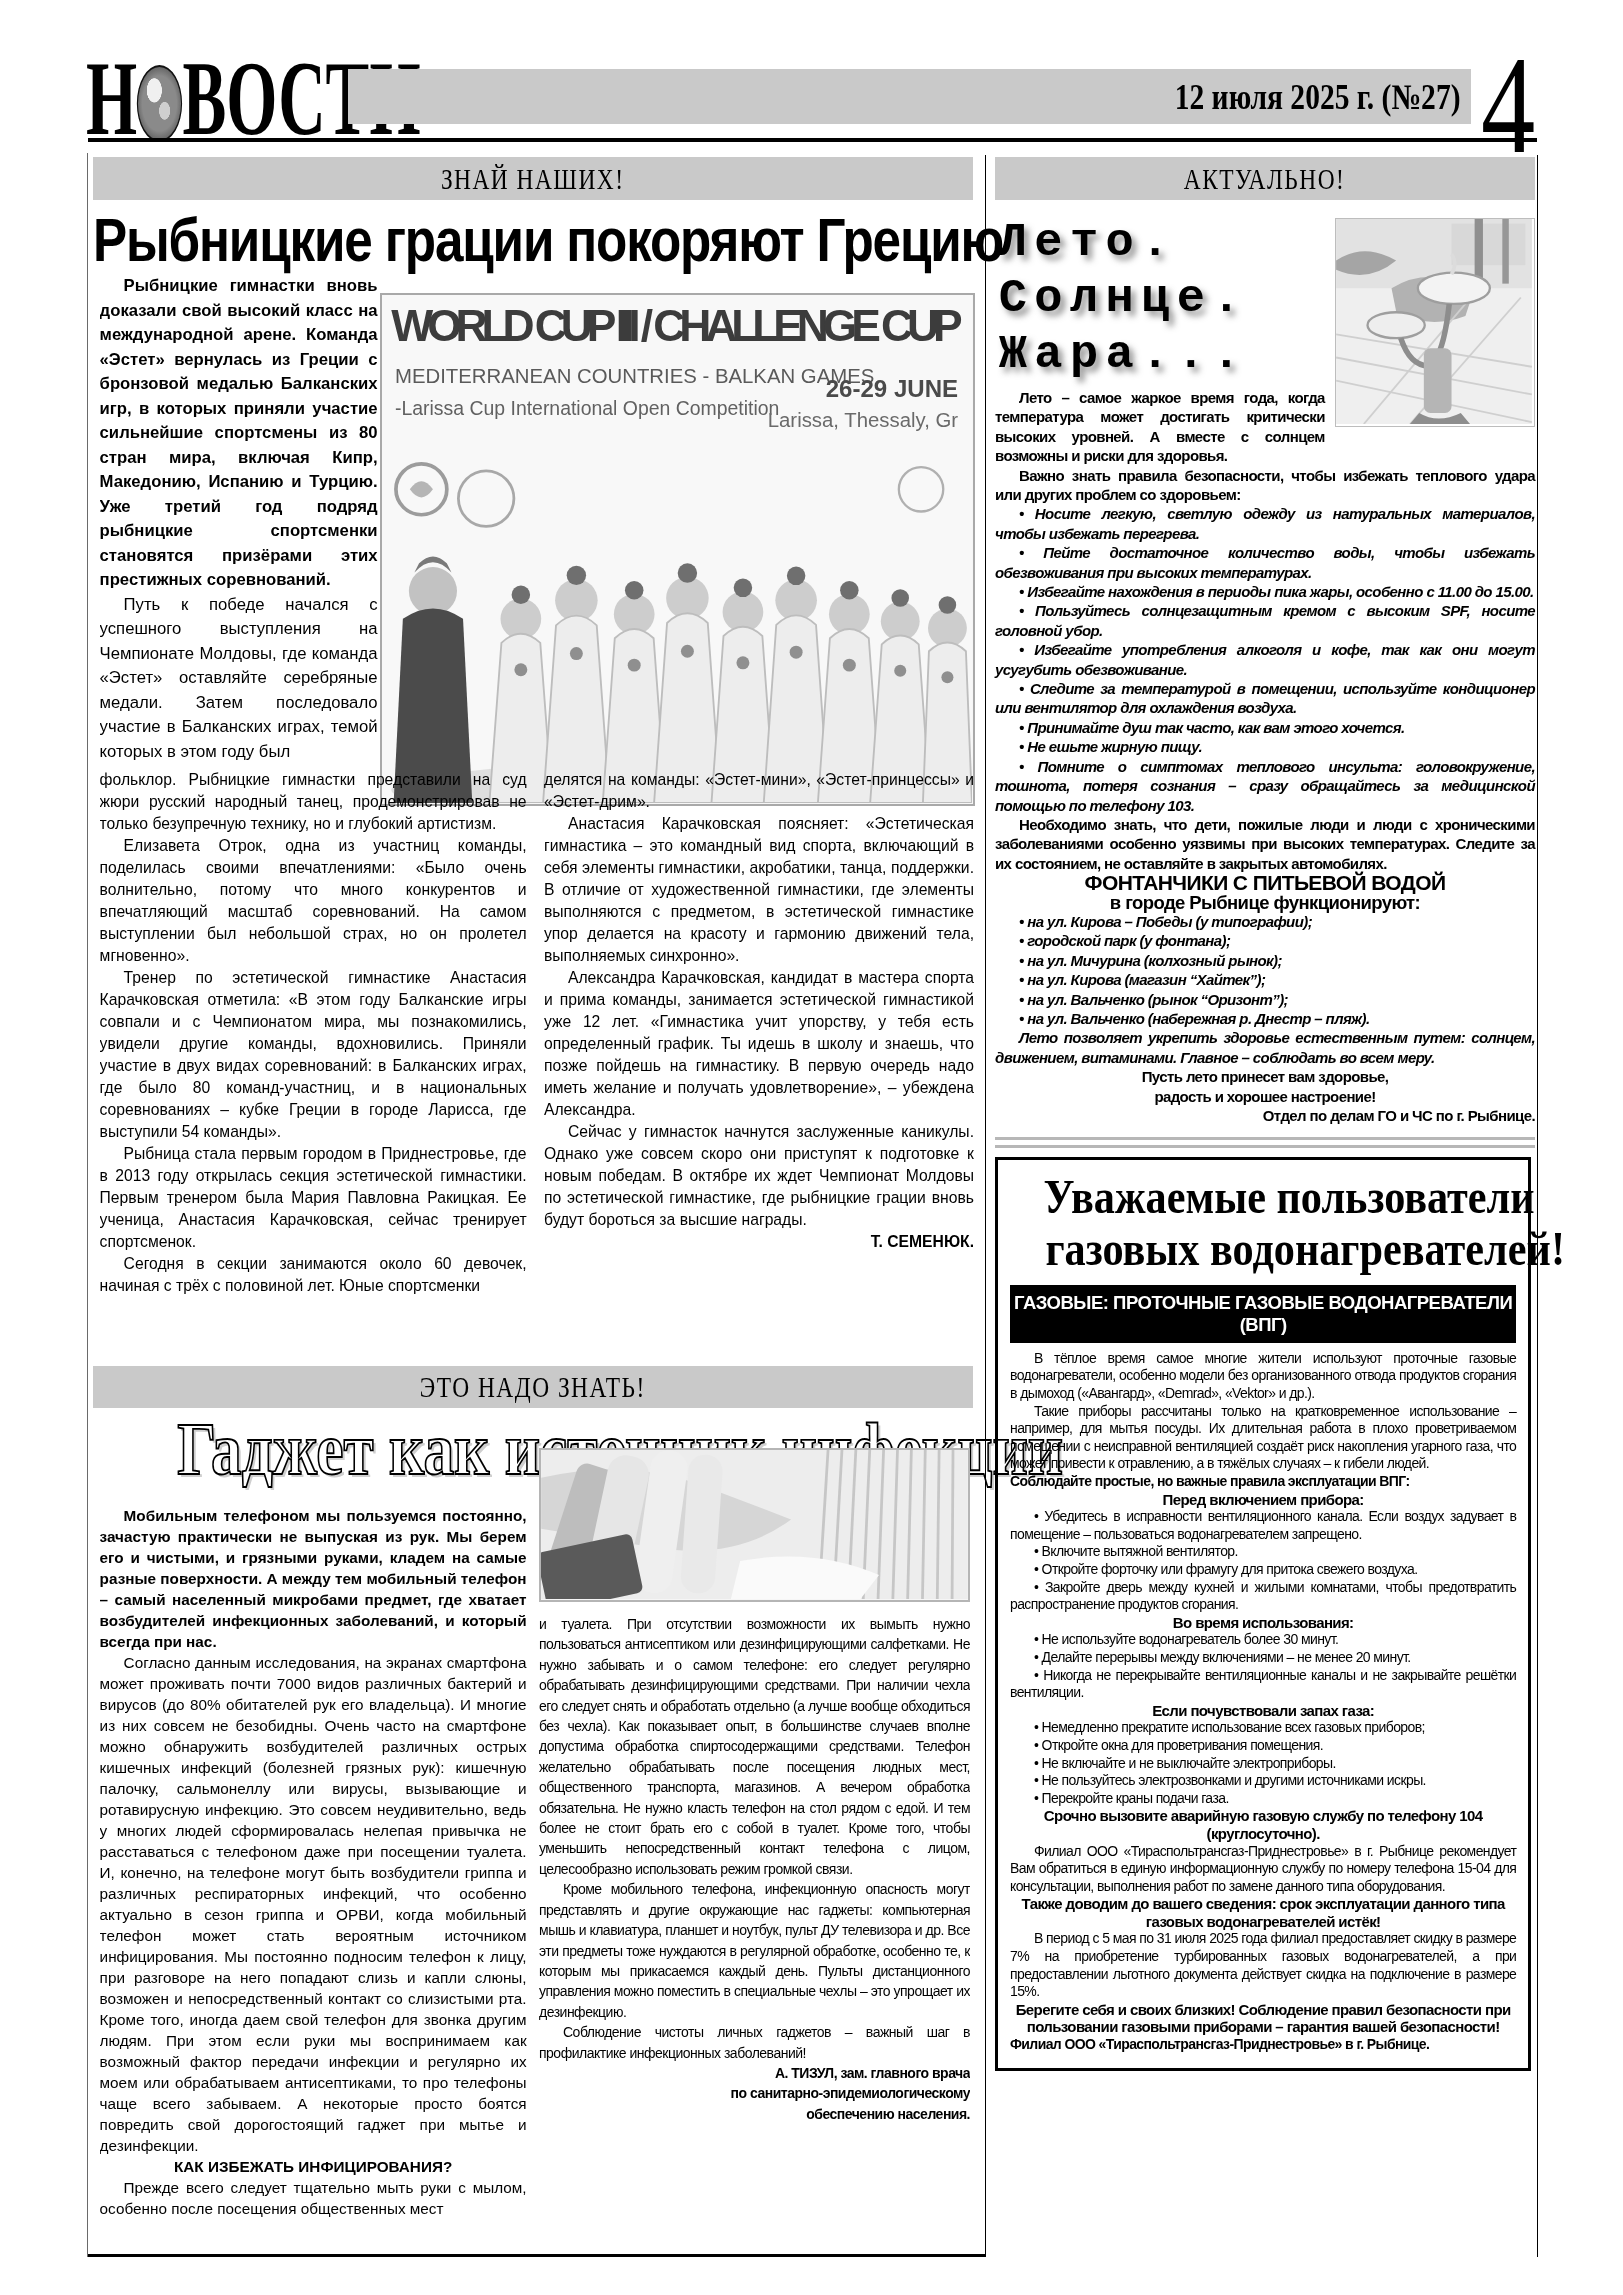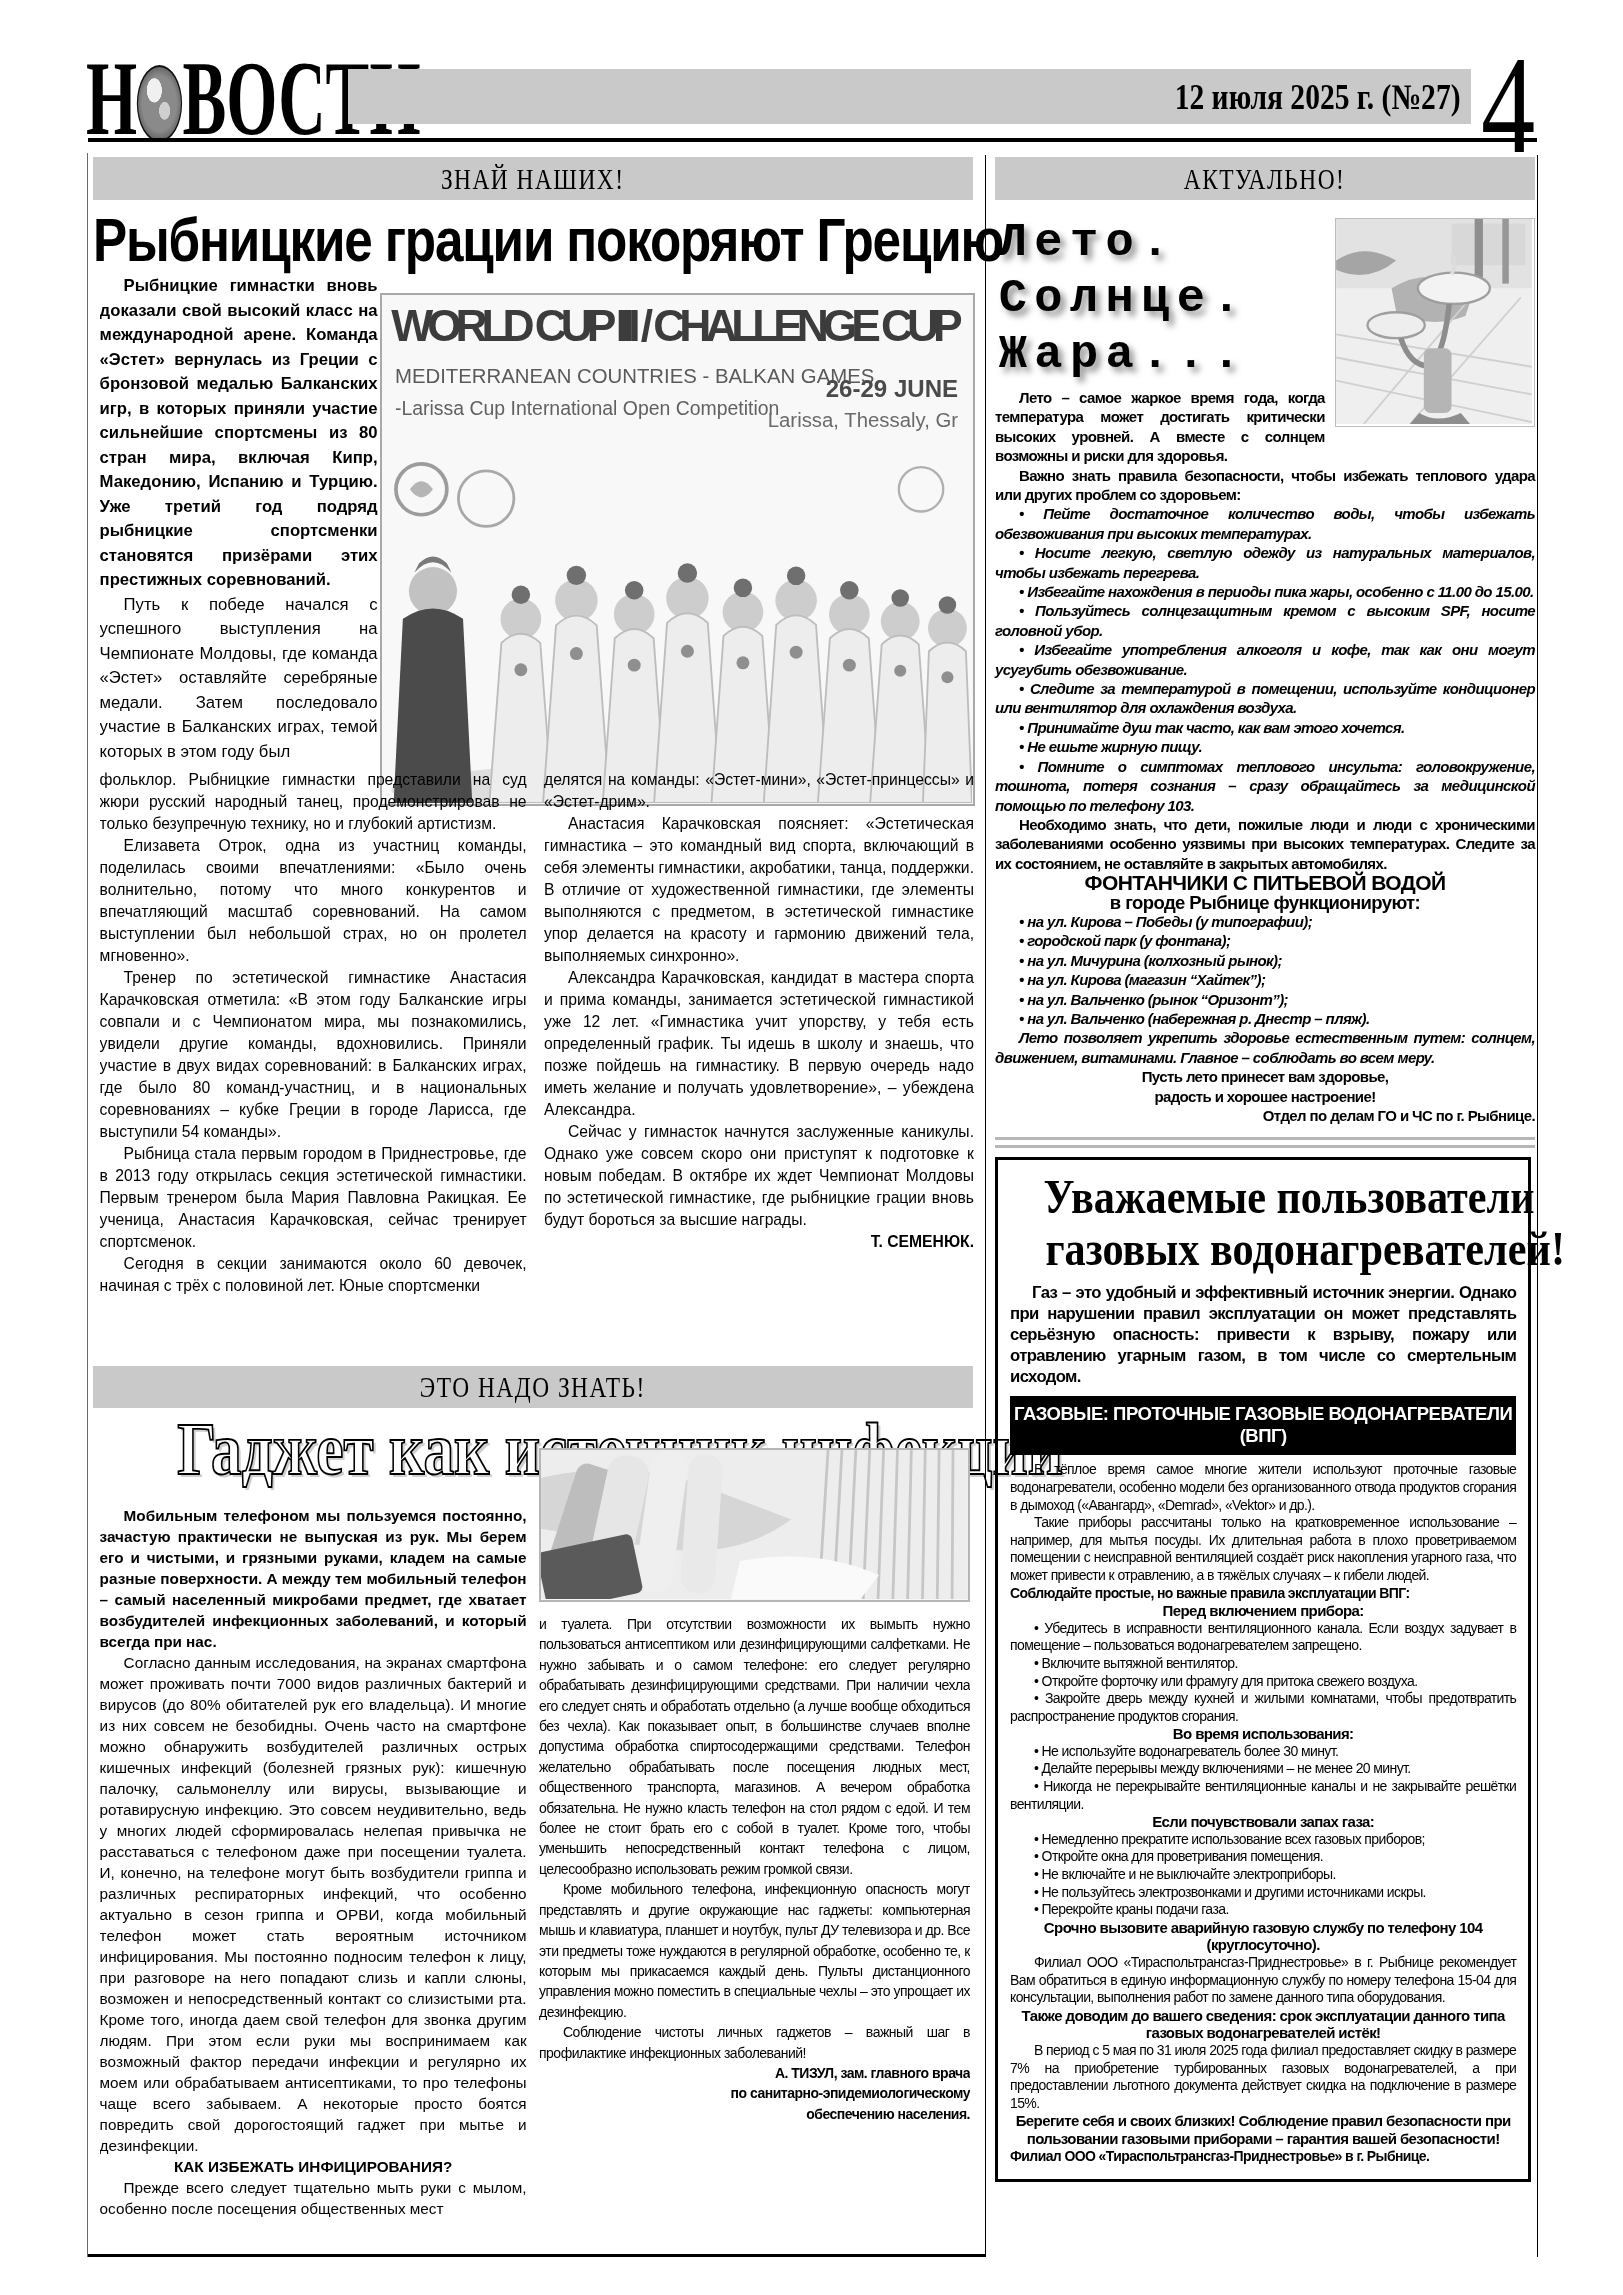--- a/index.html
+++ b/index.html
@@ -289,22 +289,22 @@
         </svg>
       </div>
       <div class="heat-title">
         <div>Лето.</div>
         <div>Солнце.</div>
         <div>Жара...</div>
       </div>
       <div>
           <div class="para k-b">Лето – самое жаркое время года, когда температура может достигать критически высоких уровней. А вместе с солнцем возможны и риски для здоровья.</div>
           <div class="para k-b">Важно знать правила безопасности, чтобы избежать теплового удара или других проблем со здоровьем:</div>
+          <div class="para k-bul">• Носите легкую, светлую одежду из натуральных материалов, чтобы избежать перегрева.</div>
           <div class="para k-bul">• Пейте достаточное количество воды, чтобы избежать обезвоживания при высоких температурах.</div>
-          <div class="para k-bul">• Носите легкую, светлую одежду из натуральных материалов, чтобы избежать перегрева.</div>
           <div class="para k-bul">• Избегайте нахождения в периоды пика жары, особенно с 11.00 до 15.00.</div>
           <div class="para k-bul">• Пользуйтесь солнцезащитным кремом с высоким SPF, носите головной убор.</div>
           <div class="para k-bul">• Избегайте употребления алкоголя и кофе, так как они могут усугубить обезвоживание.</div>
           <div class="para k-bul">• Следите за температурой в помещении, используйте кондиционер или вентилятор для охлаждения воздуха.</div>
           <div class="para k-bul">• Принимайте душ так часто, как вам этого хочется.</div>
           <div class="para k-bul">• Не ешьте жирную пищу.</div>
           <div class="para k-bul">• Помните о симптомах теплового инсульта: головокружение, тошнота, потеря сознания – сразу обращайтесь за медицинской помощью по телефону 103.</div>
           <div class="para k-b">Необходимо знать, что дети, пожилые люди и люди с хроническими заболеваниями особенно уязвимы при высоких температурах. Следите за их состоянием, не оставляйте в закрытых автомобилях.</div>
           <div class="para k-h1">ФОНТАНЧИКИ С ПИТЬЕВОЙ ВОДОЙ</div>
           <div class="para k-h2">в городе Рыбнице функционируют:</div>
@@ -321,21 +321,20 @@
         </div>
     </div>
 
     <div class="sep-double"></div>
 
     <div class="gasbox">
       <div class="gas-title">
         <span>Уважаемые пользователи</span><br>
         <span>газовых водонагревателей!</span>
       </div>
-      <div class="gas-lead">Газ – это удобный и эффективный источник энергии. Однако при нарушении правил эксплуатации он может представлять серьёзную опасность: привести к взрыву, пожару или отравлению угарным газом, в том числе со смертельным исходом.</div>
       <div class="gas-banner">ГАЗОВЫЕ: ПРОТОЧНЫЕ ГАЗОВЫЕ ВОДОНАГРЕВАТЕЛИ (ВПГ)</div>
       <div class="gasbody">
           <div class="para">В тёплое время самое многие жители используют проточные газовые водонагреватели, особенно модели без организованного отвода продуктов сгорания в дымоход («Авангард», «Demrad», «Vektor» и др.).</div>
           <div class="para">Такие приборы рассчитаны только на кратковременное использование – например, для мытья посуды. Их длительная работа в плохо проветриваемом помещении с неисправной вентиляцией создаёт риск накопления угарного газа, что может привести к отравлению, а в тяжёлых случаях – к гибели людей.</div>
           <div class="para k-bl">Соблюдайте простые, но важные правила эксплуатации ВПГ:</div>
           <div class="para k-bc">Перед включением прибора:</div>
           <div class="para k-bul">• Убедитесь в исправности вентиляционного канала. Если воздух задувает в помещение – пользоваться водонагревателем запрещено.</div>
           <div class="para k-bul">• Включите вытяжной вентилятор.</div>
           <div class="para k-bul">• Откройте форточку или фрамугу для притока свежего воздуха.</div>
           <div class="para k-bul">• Закройте дверь между кухней и жилыми комнатами, чтобы предотвратить распространение продуктов сгорания.</div>

